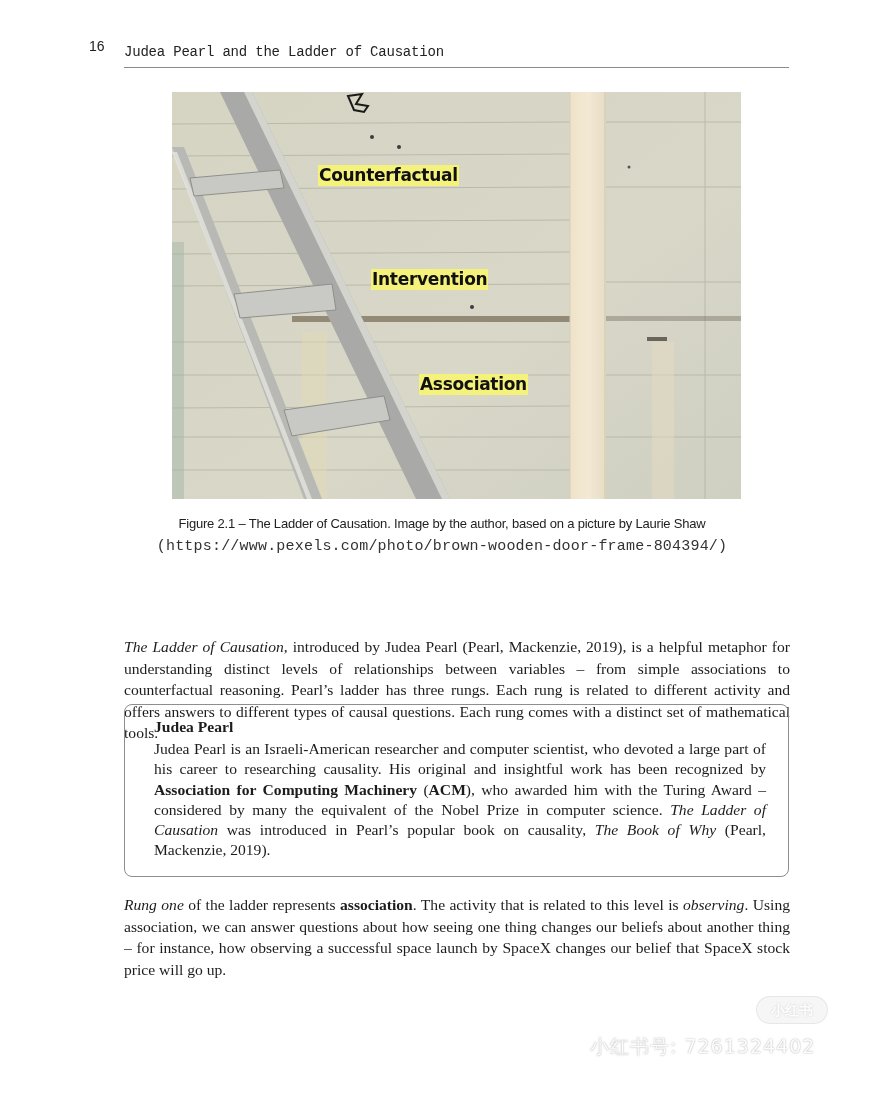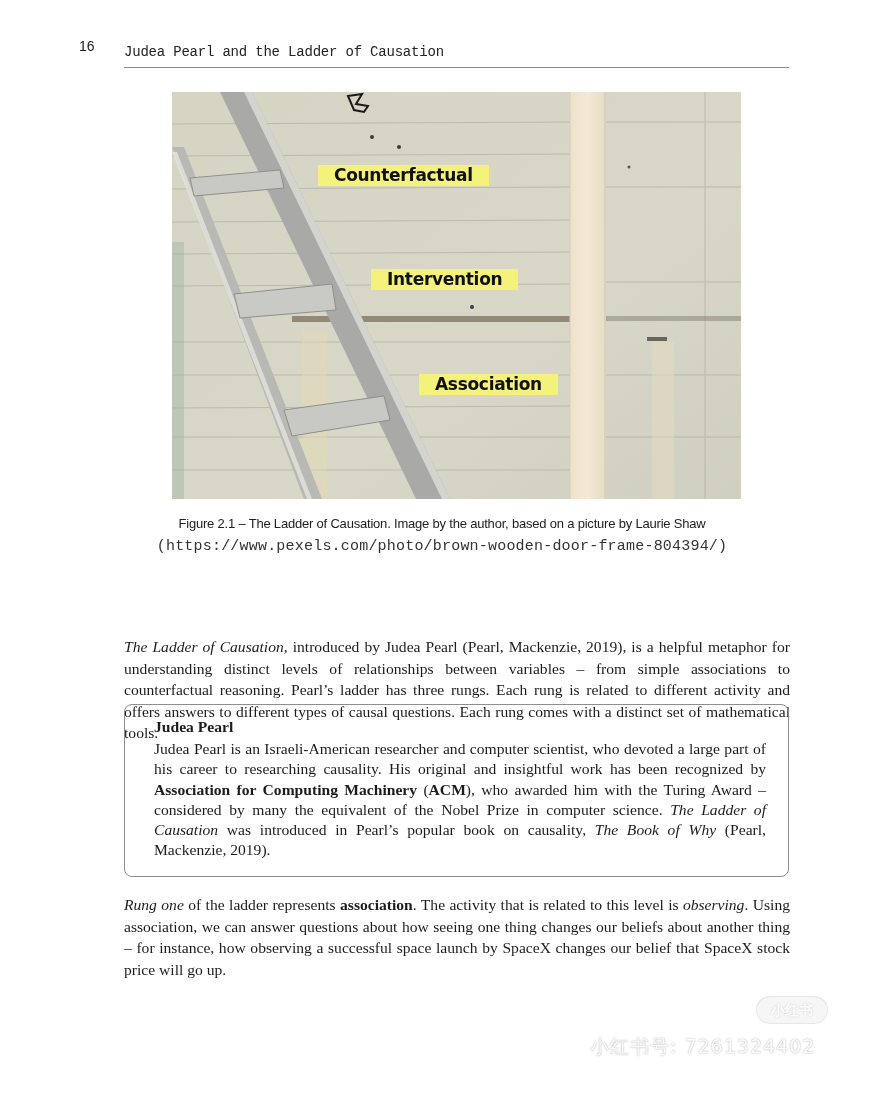--- a/index.html
+++ b/index.html
@@ -1,20 +1,20 @@
 <!DOCTYPE html>
 <html><head>
   <meta charset="utf-8">
   <style>
     * { box-sizing: border-box; margin: 0; padding: 0; }
     html, body { width: 884px; height: 1096px; background: #ffffff; overflow: hidden; }
     body { position: relative; color: #1a1a1a; }
 
     .header-num {
-      position: absolute; left: 79px; top: 38px;
+      position: absolute; left: 89px; top: 38px;
       font-family: "Liberation Sans", sans-serif; font-size: 14px; color: #222;
     }
     .header-title {
       position: absolute; left: 124px; top: 44px;
       font-family: Liberation Mono, monospace; font-size: 14px; color: #222;
       letter-spacing: -0.2px;
     }
     .header-rule {
       position: absolute; left: 124px; top: 67px; width: 665px; height: 1px;
       background: #8a8a8a;
@@ -25,21 +25,21 @@
       position: absolute; left: 172px; top: 92px; width: 569px; height: 407px;
       overflow: hidden;
       background: #d9d8c9;
     }
     .figure svg { display: block; }
     .rung-label {
       position: absolute;
       font-family: "DejaVu Sans", sans-serif; font-weight: bold;
       font-size: 17px; color: #111;
       background: #f4f27a;
-      padding: 0 16px;
+      padding: 0 1px;
       line-height: 21px;
       letter-spacing: -0.3px;
     }
 
     .caption {
       position: absolute; left: 0; width: 884px; text-align: center;
       font-family: "Liberation Sans", sans-serif; font-size: 13px; color: #222;
     }
     .caption-1 { top: 516px; letter-spacing: -0.2px; }
     .caption-2 {

